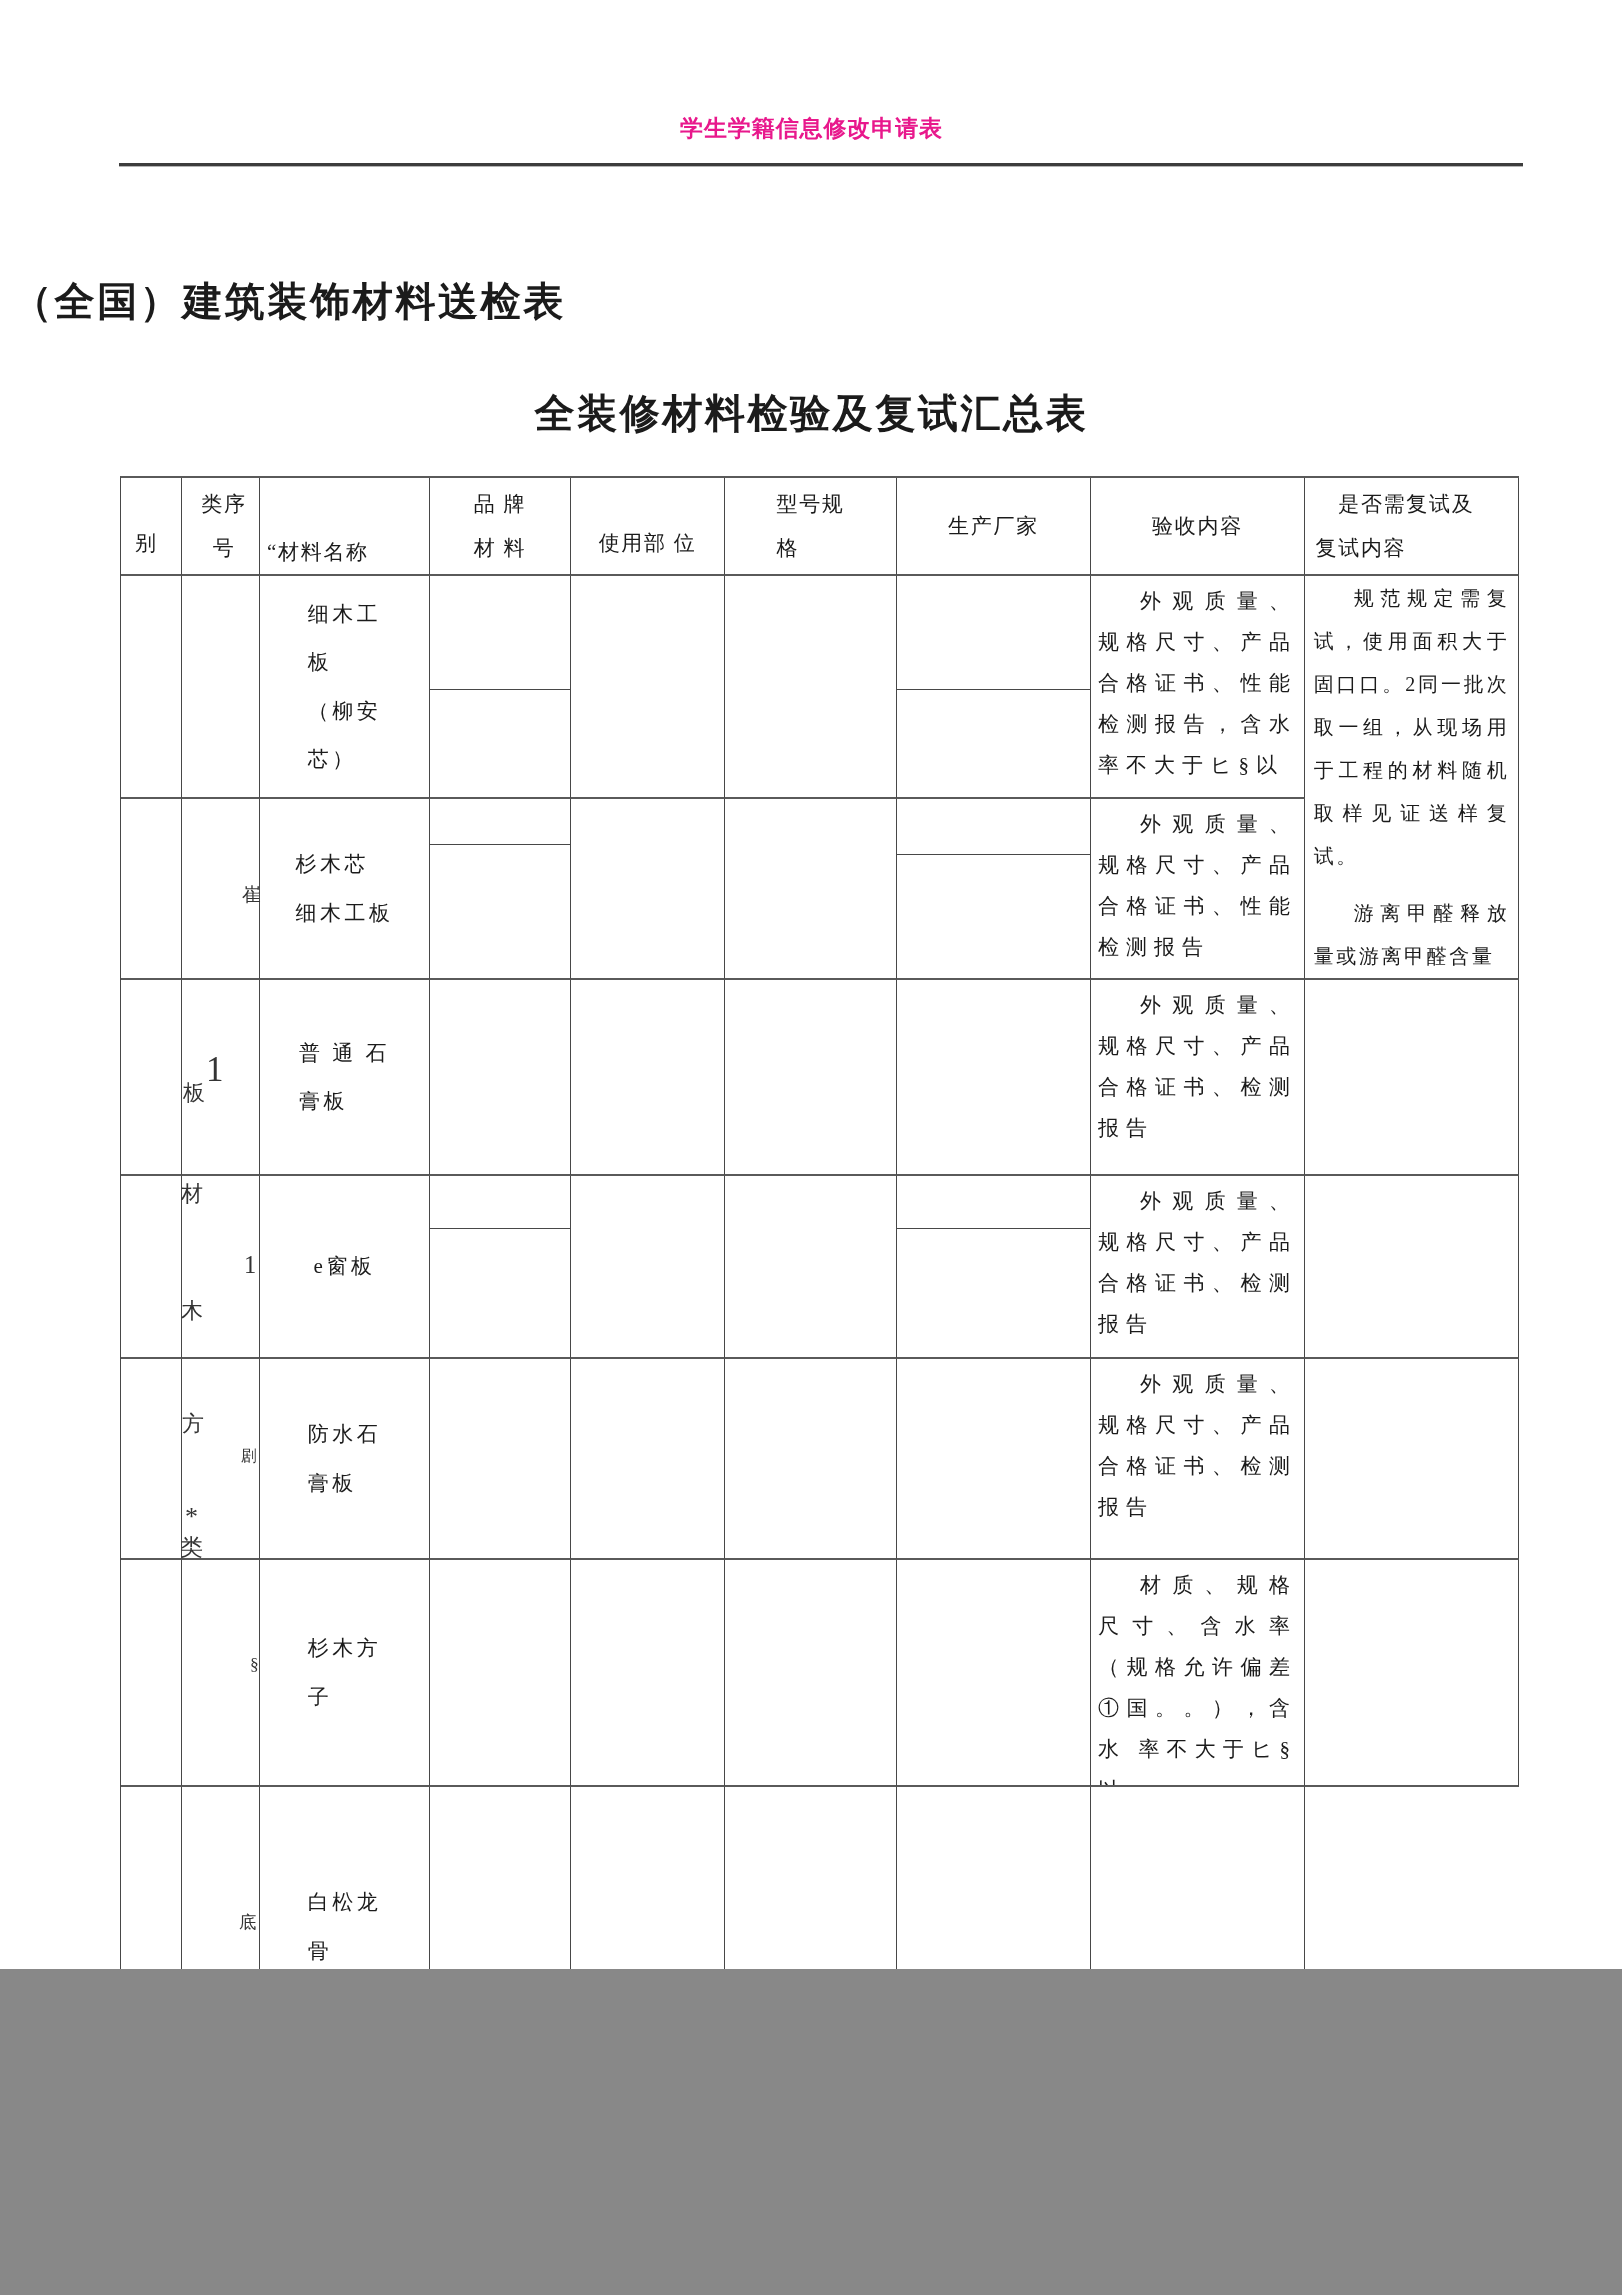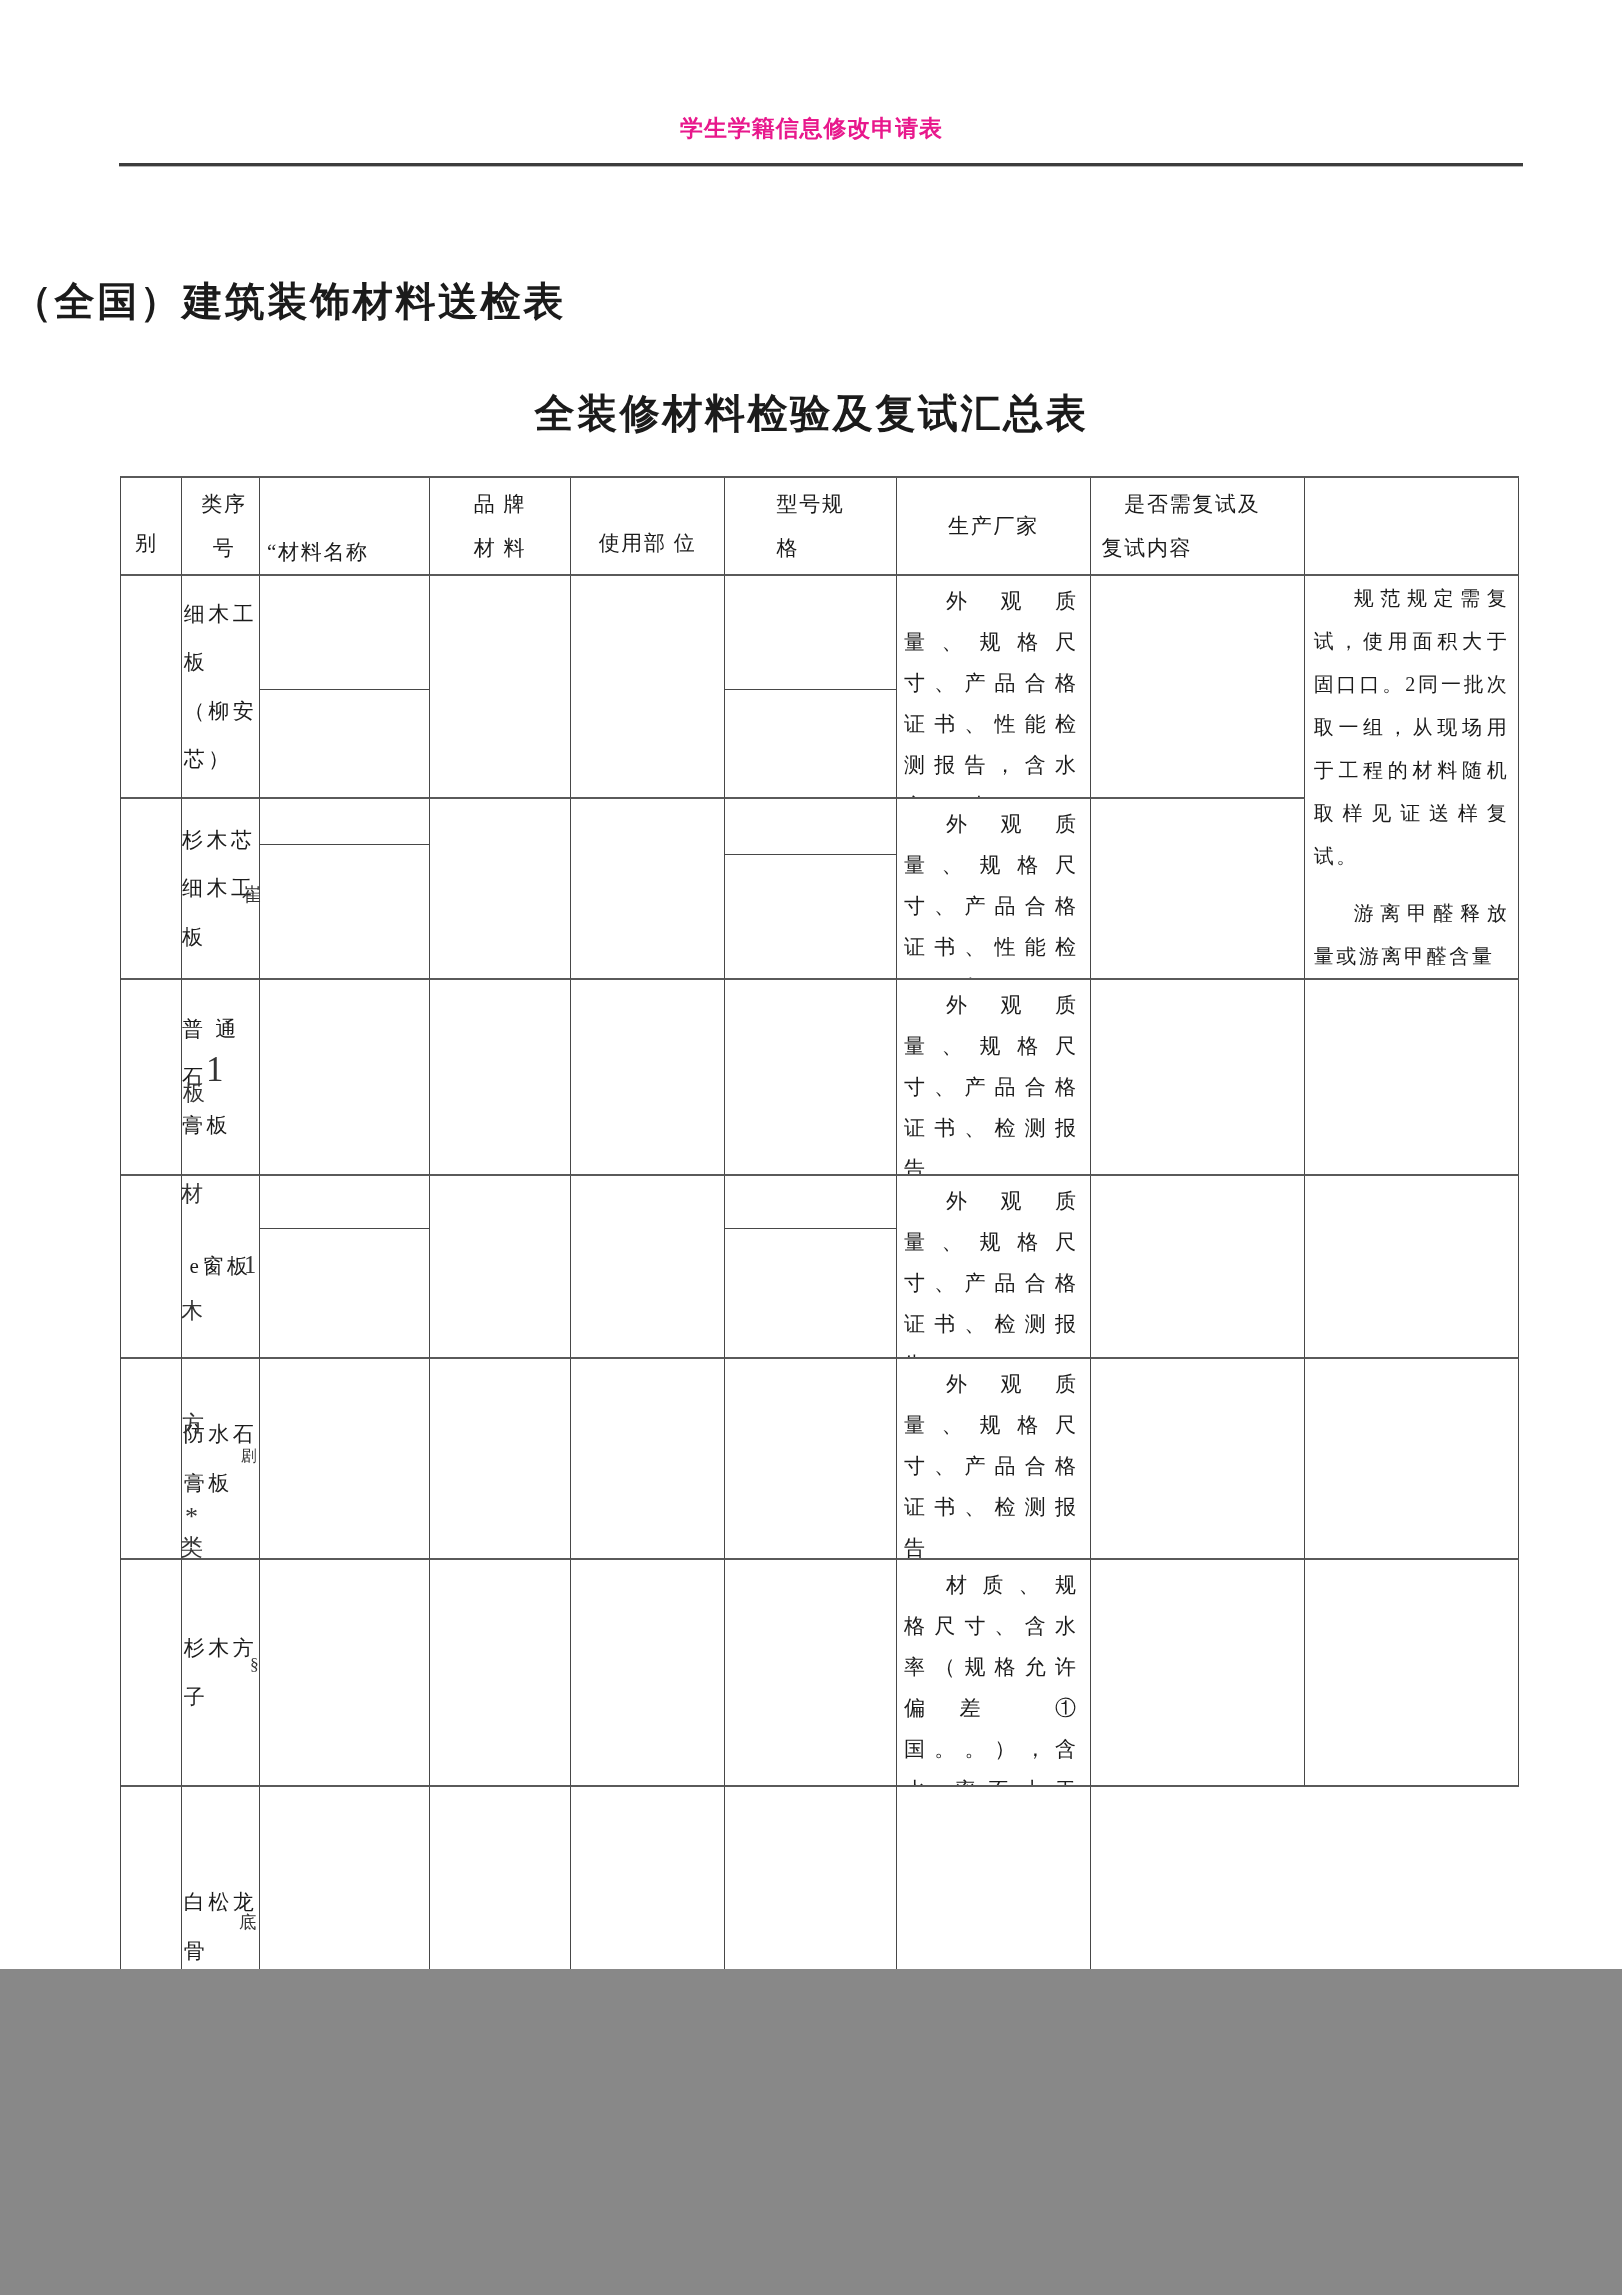--- a/index.html
+++ b/index.html
@@ -133,20 +133,23 @@
     <div class="cell h h-usage">
       <div class="hin">使用部 位</div>
     </div>
     <div class="cell h h-model">
       <div class="hin">型号规
 格</div>
     </div>
     <div class="cell h h-mfr">
       <div class="hin">生产厂家</div>
     </div>
+    <div class="cell h h-accept">
+      <div class="hin">验收内容</div>
+    </div>
     <div class="cell h h-retest">
       <div class="hin">　是否需复试及
 复试内容</div>
     </div>
 
   <div class="cell"></div>
       <div class="cell"></div>
       <div class="cell c-name">
         <div class="nin">细木工
 板

